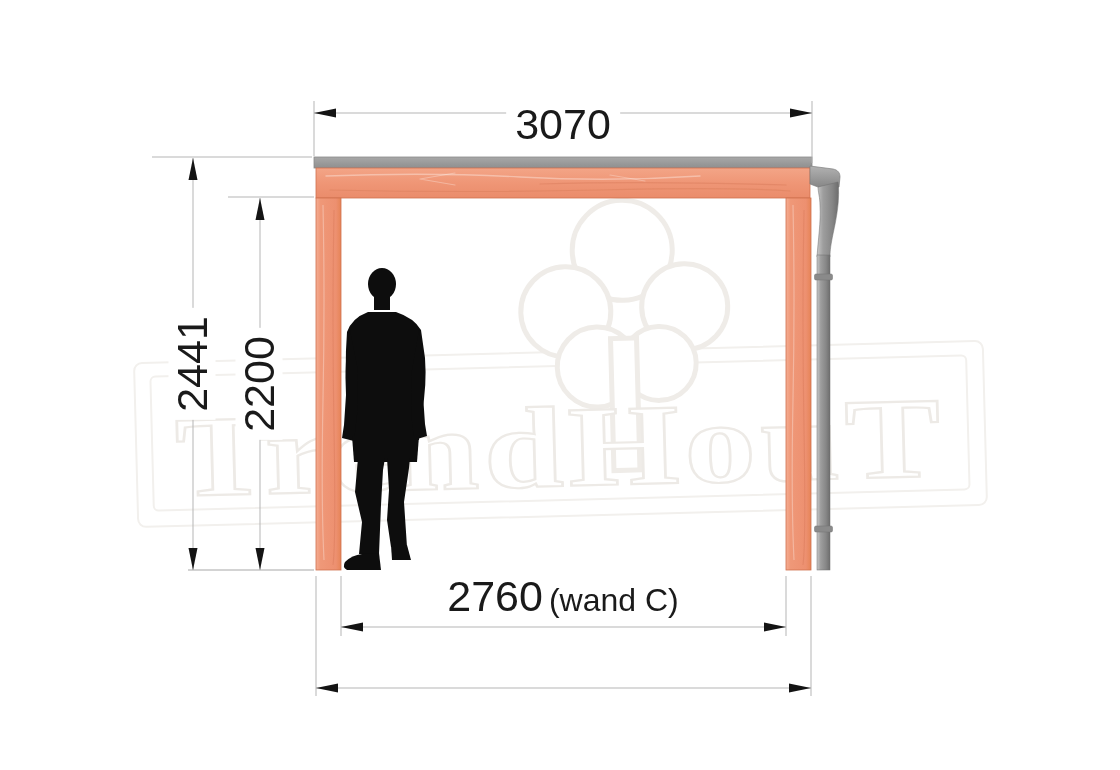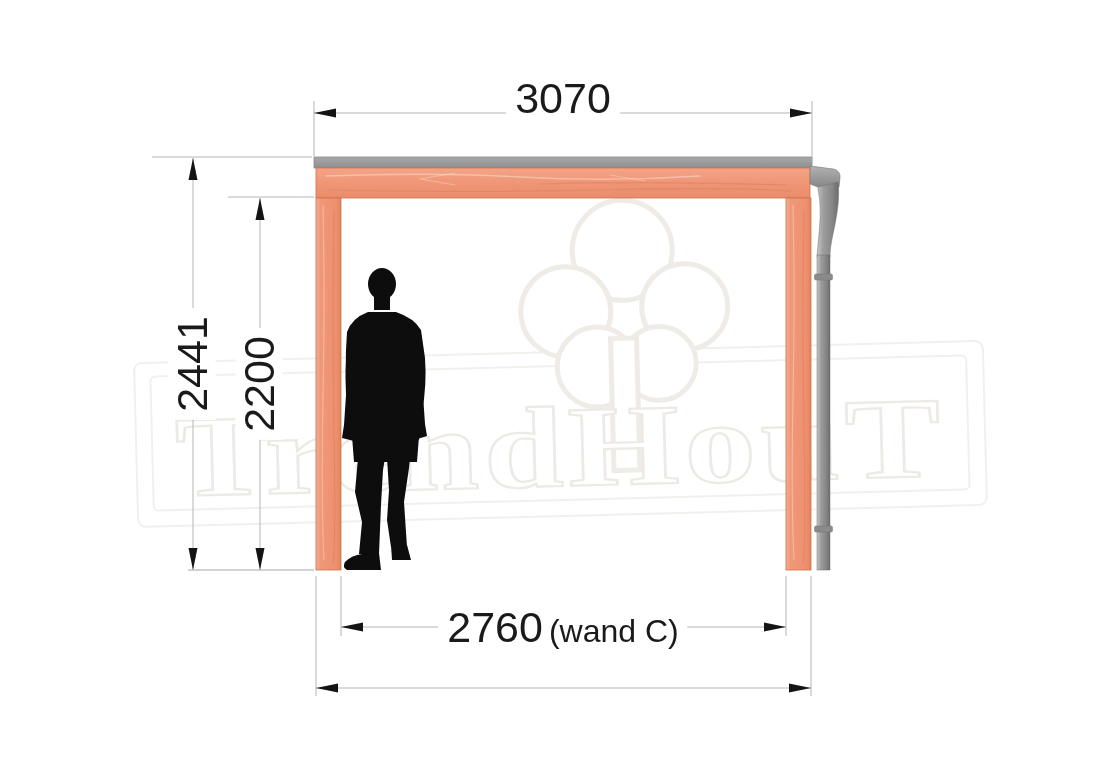--- a/index.html
+++ b/index.html
@@ -160,24 +160,24 @@
       <line class="dl" x1="341" y1="627" x2="786" y2="627"></line>
       <polygon class="ar" points="341,627 363,622.5 363,631.5"></polygon>
       <polygon class="ar" points="786,627 764,622.5 764,631.5"></polygon>
 
       <line class="dl" x1="316" y1="688" x2="811" y2="688"></line>
       <polygon class="ar" points="316,688 338,683.5 338,692.5"></polygon>
       <polygon class="ar" points="811,688 789,683.5 789,692.5"></polygon>
     </g>
   </svg>
 
-  <div class="dim-label" style="left:563px;top:98px;">3070</div>
+  <div class="dim-label" style="left:563px;top:124px;">3070</div>
 
   <div class="dim-label rot" style="left:192px;top:364px;">2441</div>
 
   <div class="dim-label rot" style="left:259px;top:384px;">2200</div>
 
-  <div class="dim-label" style="left:563px;top:627px;">
+  <div class="dim-label" style="left:563px;top:596px;">
     <span>2760</span><span class="suffix">(wand C)</span>
   </div>
 
 
 </div>
 
 </body></html>

